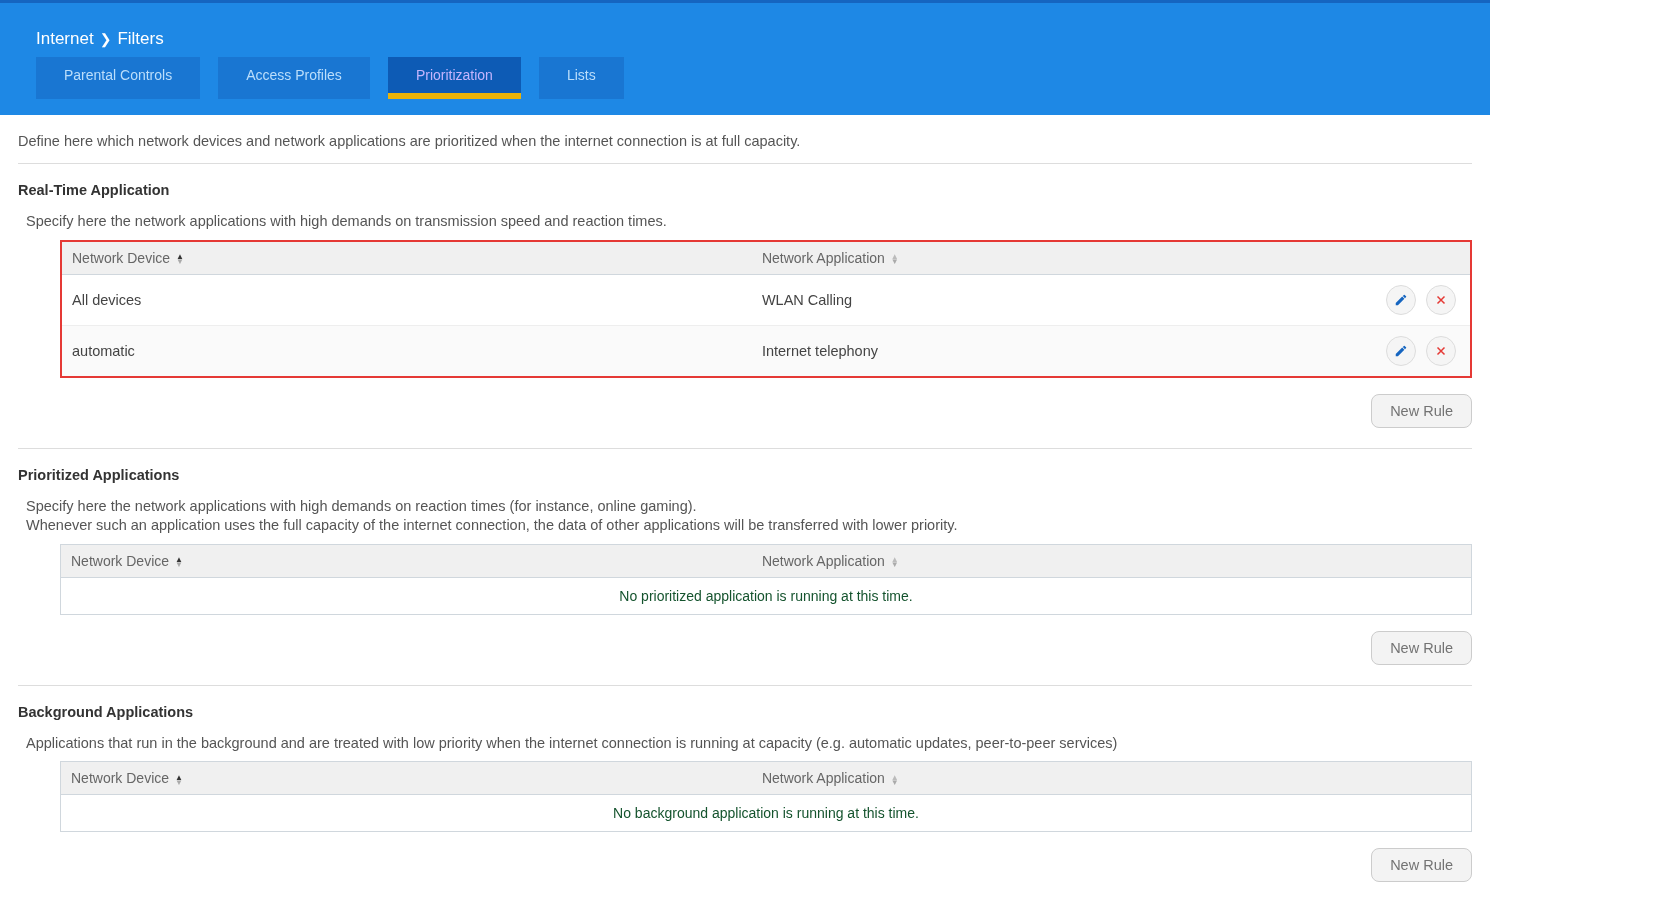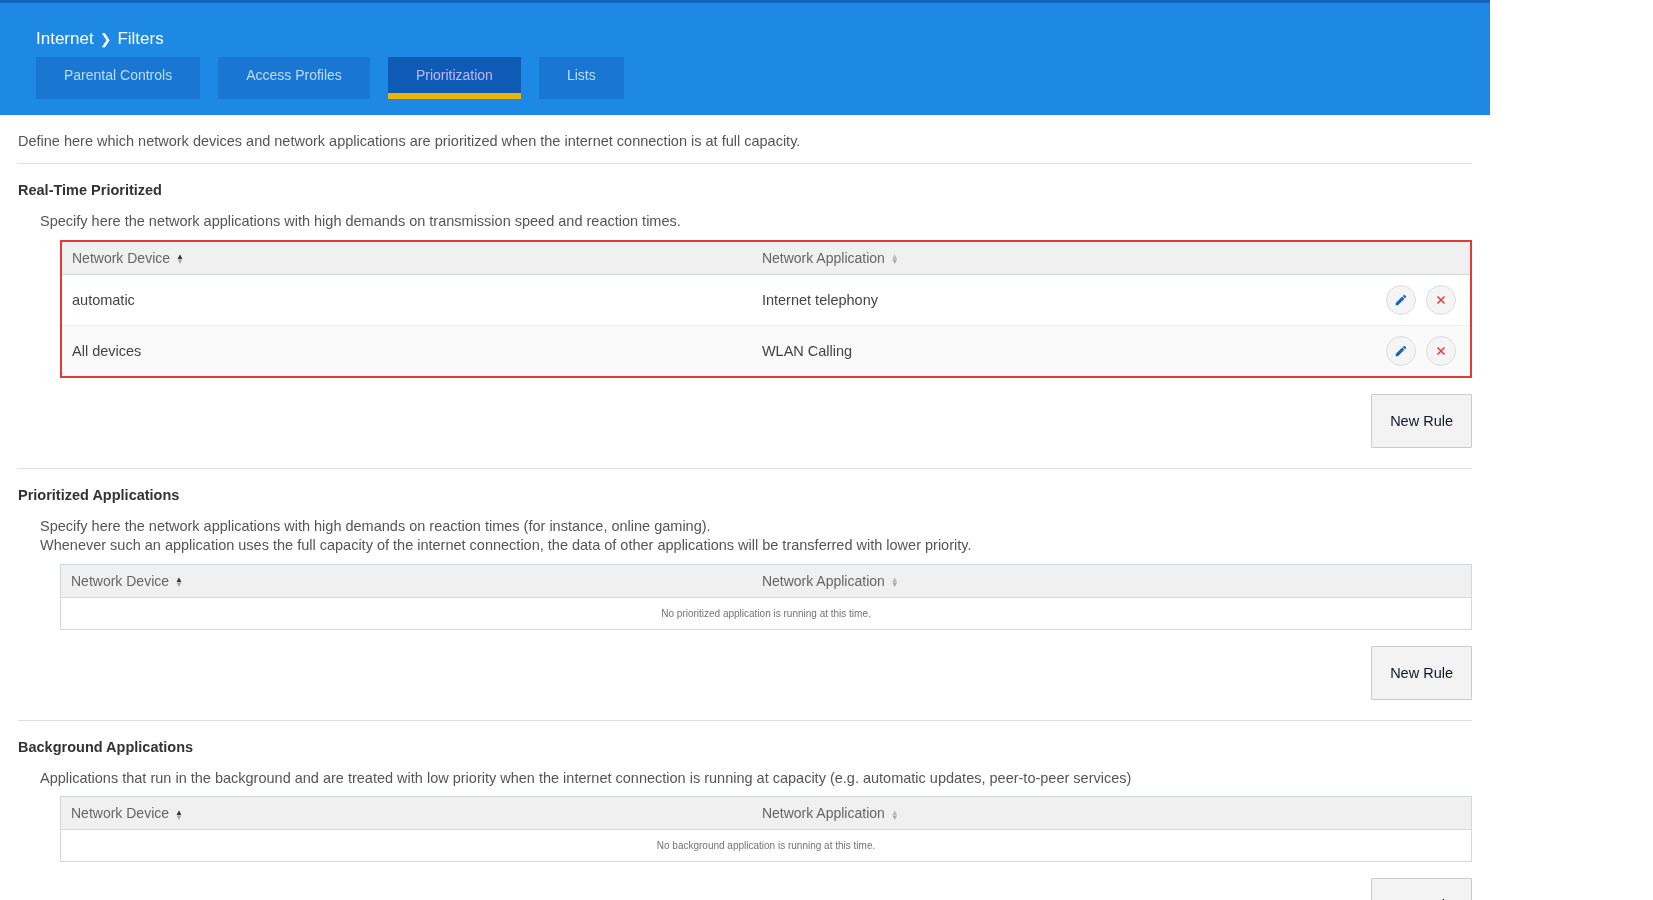--- a/index.html
+++ b/index.html
@@ -66,21 +66,21 @@
       margin: 0 0 18px;
     }
     .section-title {
       font-weight: bold;
       font-size: 14.5px;
       margin-bottom: 14px;
     }
     .section-desc {
       color: #555;
       font-size: 14.5px;
-      margin-left: 22px;
+      margin-left: 8px;
       margin-bottom: 8px;
       line-height: 1.35;
     }
     .tbl-wrapper {
       margin-left: 42px;
       border: 1px solid #d0d7dd;
     }
     .tbl-wrapper.highlighted {
       border: 2px solid #e53935;
     }
@@ -124,38 +124,38 @@
       width: 30px; height: 30px;
       border-radius: 50%;
       border: 1px solid #ddd;
       background: #f5f5f5;
       cursor: pointer;
       margin-left: 6px;
     }
     .icon-btn svg { width: 14px; height: 14px; }
     .empty-row td {
       text-align: center;
-      color: #737373;
-      font-size: 10px;
+      color: #14532d;
+      font-size: 14px;
     }
     .btn-row {
       margin-left: 26px;
       margin-top: 16px;
       margin-bottom: 20px;
       text-align: right;
     }
     .btn {
       display: inline-block;
-      padding: 18px 18px;
+      padding: 8px 18px;
       background: #f3f3f3;
       border: 1px solid #ccc;
-      color: #0f172a;
+      color: #737373;
       font-size: 14.5px;
       cursor: pointer;
-      border-radius: 1px;
+      border-radius: 8px;
     }
   </style>
 </head>
 <body>
 
 <div class="container">
   <div class="header">
     <div class="breadcrumb">
       <span>Internet</span>
       <span class="breadcrumb-sep">❯</span>
@@ -167,21 +167,21 @@
       <div class="tab">Access Profiles</div>
       <div class="tab active">Prioritization</div>
       <div class="tab">Lists</div>
     </div>
   </div>
 
   <div class="content">
     <div class="intro">Define here which network devices and network applications are prioritized when the internet connection is at full capacity.</div>
     <hr class="sep">
 
-    <div class="section-title">Real-Time Prioritized</div>
+    <div class="section-title">Real-Time Application</div>
     <div class="section-desc">
       <span>Specify here the network applications with high demands on transmission speed and reaction times.</span><br>
     </div>
     <div class="tbl-wrapper highlighted">
       <table class="tbl">
         <thead>
           <tr>
             <th class="device-col">
               <span>Network Device</span>
               <span class="sort-icon">
@@ -193,52 +193,52 @@
               <span>Network Application</span>
               <span class="sort-icon sort-icon-neutral">
                   <span>▲</span>
                   <span>▼</span>
                 </span>
             </th>
             <th class="act-col"></th>
           </tr>
         </thead>
         <tbody>
+          <tr>
+            <td>All devices</td>
+            <td>WLAN Calling</td>
+            <td class="actions-cell">
+              <span class="icon-btn">
+                <svg viewBox="0 0 24 24">
+                    <path fill="#1565c0" d="M3 17.25V21h3.75L17.81 9.94l-3.75-3.75L3 17.25zM20.71 7.04a1 1 0 0 0 0-1.41l-2.34-2.34a1 1 0 0 0-1.41 0l-1.83 1.83 3.75 3.75 1.83-1.83z"></path>
+                  </svg>
+              </span>
+              <span class="icon-btn">
+                <svg viewBox="0 0 24 24">
+                    <path stroke="#e53935" stroke-width="2.5" fill="none" d="M6 6 L18 18 M18 6 L6 18"></path>
+                  </svg>
+              </span>
+            </td>
+          </tr>
           <tr>
             <td>automatic</td>
             <td>Internet telephony</td>
             <td class="actions-cell">
               <span class="icon-btn">
                 <svg viewBox="0 0 24 24">
                     <path fill="#1565c0" d="M3 17.25V21h3.75L17.81 9.94l-3.75-3.75L3 17.25zM20.71 7.04a1 1 0 0 0 0-1.41l-2.34-2.34a1 1 0 0 0-1.41 0l-1.83 1.83 3.75 3.75 1.83-1.83z"></path>
                   </svg>
               </span>
               <span class="icon-btn">
                 <svg viewBox="0 0 24 24">
                     <path stroke="#e53935" stroke-width="2.5" fill="none" d="M6 6 L18 18 M18 6 L6 18"></path>
                   </svg>
               </span>
             </td>
           </tr>
-          <tr>
-            <td>All devices</td>
-            <td>WLAN Calling</td>
-            <td class="actions-cell">
-              <span class="icon-btn">
-                <svg viewBox="0 0 24 24">
-                    <path fill="#1565c0" d="M3 17.25V21h3.75L17.81 9.94l-3.75-3.75L3 17.25zM20.71 7.04a1 1 0 0 0 0-1.41l-2.34-2.34a1 1 0 0 0-1.41 0l-1.83 1.83 3.75 3.75 1.83-1.83z"></path>
-                  </svg>
-              </span>
-              <span class="icon-btn">
-                <svg viewBox="0 0 24 24">
-                    <path stroke="#e53935" stroke-width="2.5" fill="none" d="M6 6 L18 18 M18 6 L6 18"></path>
-                  </svg>
-              </span>
-            </td>
-          </tr>
         </tbody>
       </table>
     </div>
     <div class="btn-row">
       <span class="btn">New Rule</span>
     </div>
     <hr class="sep">
 
     <div class="section-title">Prioritized Applications</div>
     <div class="section-desc">

